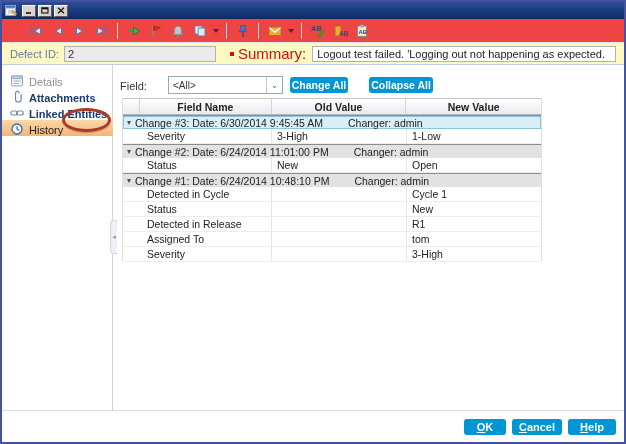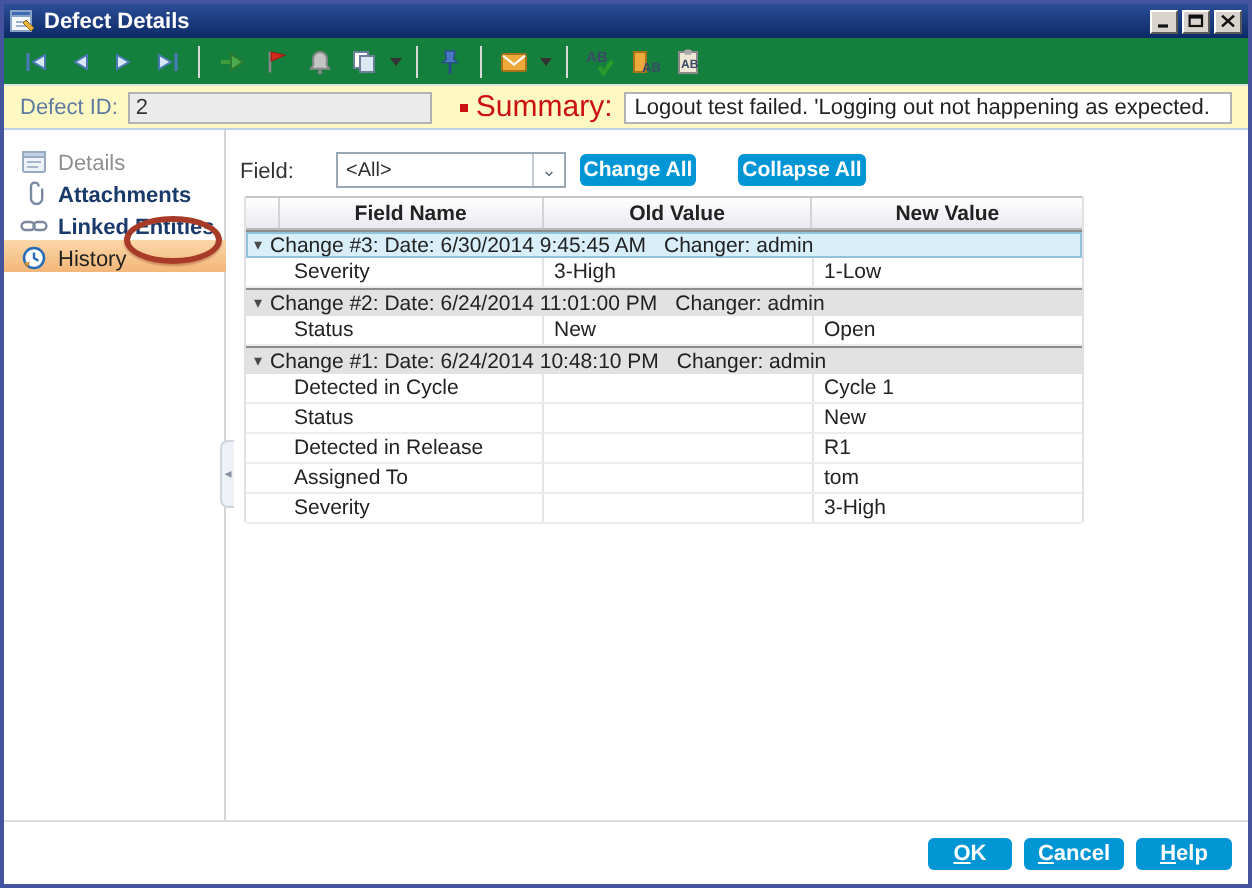--- a/index.html
+++ b/index.html
@@ -18,22 +18,22 @@
     white-space:nowrap; overflow:hidden; }
   .winctl{ display:flex; gap:2px; }
   .winbtn{
     width:14px; height:12px; background:#d8d4cd;
     border-top:1px solid #fff; border-left:1px solid #fff;
     border-right:1px solid #5a5a5a; border-bottom:1px solid #5a5a5a;
     display:flex; align-items:center; justify-content:center; cursor:default;
   }
   
   .toolbar{
-    height:24px; background:#15803d; border-bottom:1px solid #e2e2e2;
-    display:flex; align-items:center; padding:0 6px; gap:3px; flex:0 0 auto;
+    height:24px; background:#ef4444; border-bottom:1px solid #e2e2e2;
+    display:flex; align-items:center; padding:0 24px; gap:3px; flex:0 0 auto;
   }
   .tbtn{ width:19px; height:19px; display:flex; align-items:center; justify-content:center; border-radius:2px; }
   .tbtn.narrow{ width:8px; }
   .tsep{ width:1px; height:16px; background:#d8d8d8; margin:0 3px; }
   
   .idrow{
     height:22px; border-bottom:1px solid #bdd0e7; background:#fef9c3;
     display:flex; align-items:center; padding:0 8px; flex:0 0 auto; position:relative;
   }
   .idrow .lbl{ font-size:11px; color:#5f7aa1; margin-right:5px; }
@@ -104,21 +104,21 @@
   }
   .grid-header .gut{ width:17px; border-right:1px solid #d4d4d4; }
   .grid-header .hc{ display:flex; align-items:center; justify-content:center; border-right:1px solid #d4d4d4; }
   .hc.c1{ width:132px; } .hc.c2{ width:135px; } .hc.c3{ width:135px; border-right:none; }
   .group-row{
     height:14px; background:#e2e2e2; border-top:1px solid #8c8c8c;
     display:flex; align-items:center; padding-left:4px; white-space:nowrap;
   }
   .group-row.selected{ background:#d8effa; box-shadow:inset 0 0 0 1px #8fc3da; }
   .group-row .tri{ font-size:8px; color:#4a4a4a; margin-right:4px; }
-  .group-row .changer{ margin-left:9px; }
+  .group-row .changer{ margin-left:25px; }
   .data-row{ height:15px; display:flex; border-bottom:1px solid #ededed; }
   .data-row .cell{ display:flex; align-items:center; overflow:hidden; white-space:nowrap; }
   .data-row .cn{ width:149px; padding-left:24px; border-right:1px solid #e4e4e4; }
   .data-row .co{ width:135px; padding-left:5px; border-right:1px solid #e4e4e4; }
   .data-row .cv{ width:134px; padding-left:5px; }
   
   .footer{
     height:32px; border-top:1px solid #dcdcdc; flex:0 0 auto;
     display:flex; align-items:center; justify-content:flex-end; gap:6px; padding:0 8px;
   }
@@ -138,21 +138,20 @@
 
   <div class="titlebar">
     <span class="appicon">
       <svg width="13" height="12" viewBox="0 0 13 12">
         <rect x="0.5" y="0.5" width="10" height="10" fill="#f4f7fb" stroke="#8aa4c8"></rect>
         <rect x="0.5" y="0.5" width="10" height="2.5" fill="#3f6db5" stroke="#8aa4c8"></rect>
         <path d="M3 6h6M3 8h5" stroke="#9fb4cc" stroke-width="1"></path>
         <path d="M8 5l4 4-1.5 1.5L6.5 6.5z" fill="#e8b23a" stroke="#8a6a1a" stroke-width="0.5"></path>
       </svg>
     </span>
-    <span class="title">Defect Details</span>
     <span class="winctl">
       <span class="winbtn">
         <svg width="8" height="7" viewBox="0 0 8 7">
             <path d="M1 6h5" stroke="#111" stroke-width="1.6"></path>
           </svg>
       </span>
       <span class="winbtn">
         <svg width="8" height="7" viewBox="0 0 8 7">
             <rect x="0.8" y="0.8" width="6.2" height="5.2" fill="none" stroke="#111" stroke-width="1.1"></rect>
             <path d="M1 1.6h6" stroke="#111" stroke-width="1.4"></path>

